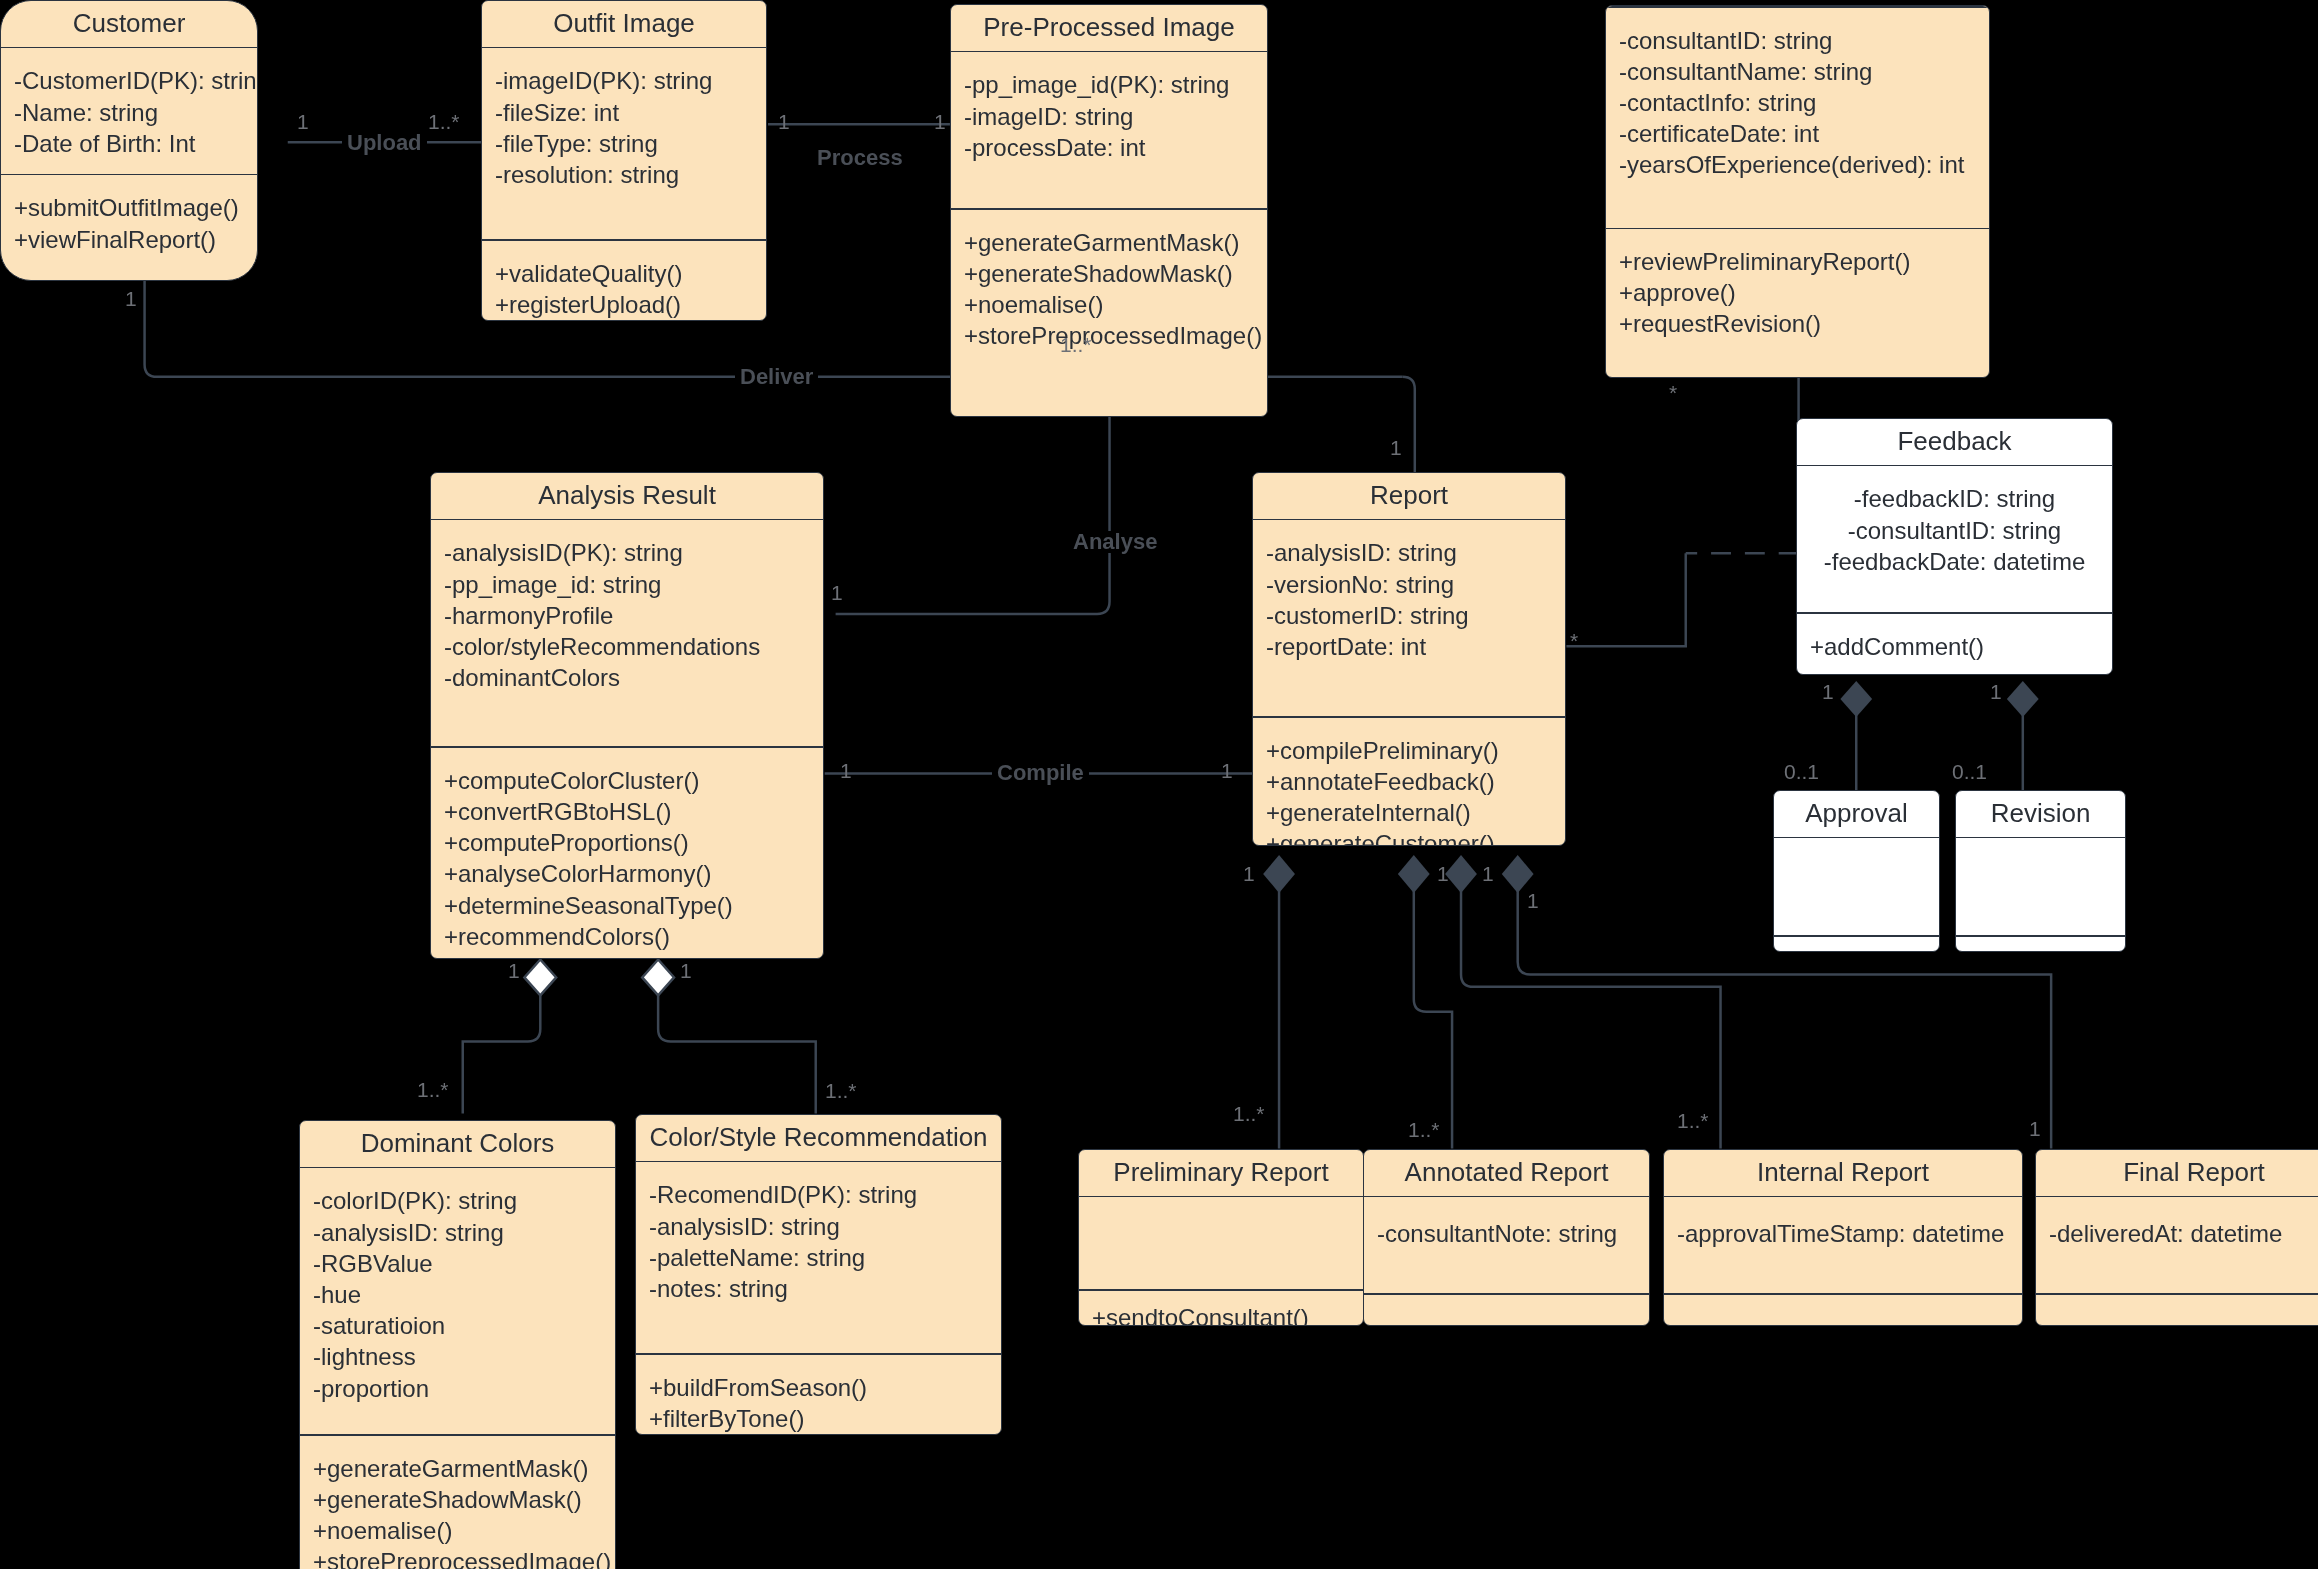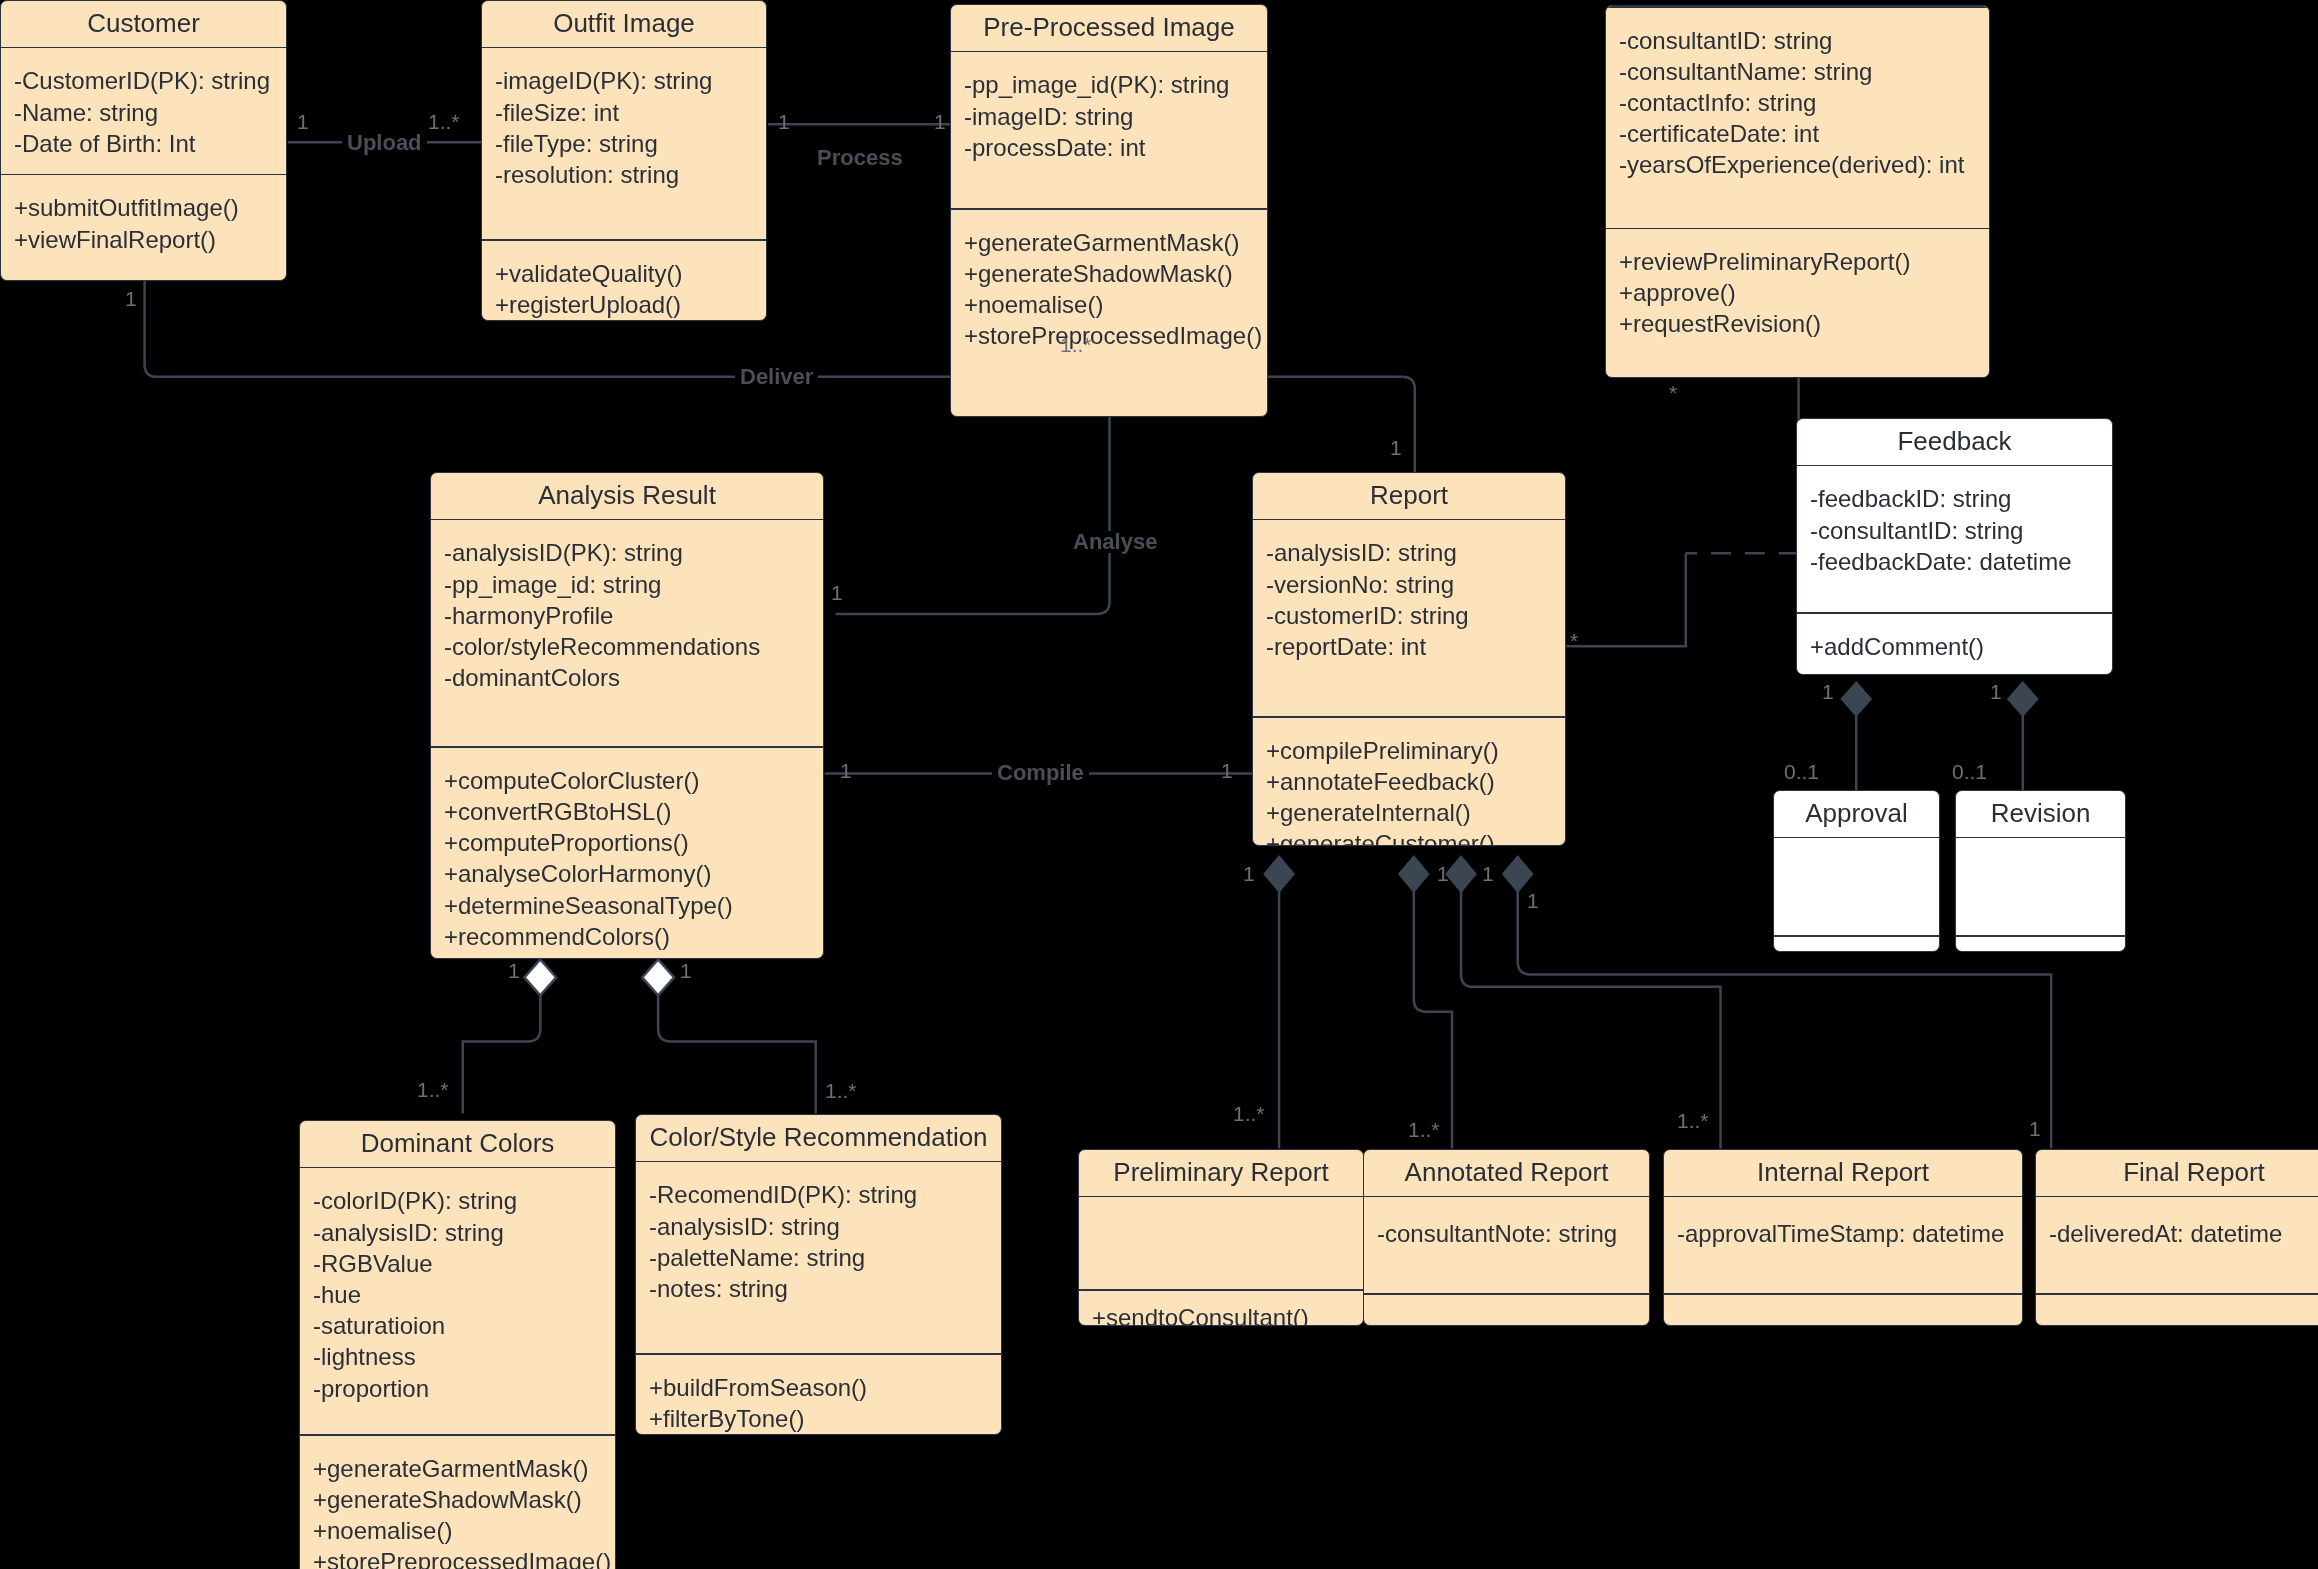--- a/index.html
+++ b/index.html
@@ -102,21 +102,21 @@
     <polygon points="3052,1720 3084,1758 3052,1796 3020,1758" fill="#3c4653"></polygon>
 
     <g stroke="#3c4653" stroke-width="5" fill="none">
       <path d="M 3733 1430 L 3733 1590"></path>
       <path d="M 4068 1430 L 4068 1590"></path>
     </g>
     <polygon points="3733,1370 3765,1406 3733,1442 3701,1406" fill="#3c4653"></polygon>
     <polygon points="4068,1370 4100,1406 4068,1442 4036,1406" fill="#3c4653"></polygon>
   </svg>
 
-  <div class="uml" style="left:0px;top:0px;width:287px;height:281px;">
+  <div class="uml" style="left:0px;top:0px;width:258px;height:281px;border-radius:31px;">
     <div class="title">Customer</div>
     <div class="sep"></div>
     <div class="sect">
       <div class="ln">-CustomerID(PK): string</div>
       <div class="ln">-Name: string</div>
       <div class="ln">-Date of Birth: Int</div>
     </div>
     <div class="sep"></div>
     <div class="sect">
       <div class="ln">+submitOutfitImage()</div>
@@ -210,21 +210,21 @@
       <div class="ln">+compilePreliminary()</div>
       <div class="ln">+annotateFeedback()</div>
       <div class="ln">+generateInternal()</div>
       <div class="ln">+generateCustomer()</div>
     </div>
   </div>
 
   <div class="uml gray" style="left:1796px;top:418px;width:317px;height:257px;">
     <div class="title">Feedback</div>
     <div class="sep"></div>
-    <div class="sect" style="height:114px;">
+    <div class="sect" style="height:114px;text-align:center;">
       <div class="ln">-feedbackID: string</div>
       <div class="ln">-consultantID: string</div>
       <div class="ln">-feedbackDate: datetime</div>
     </div>
     <div class="sep"></div>
     <div class="sect">
       <div class="ln">+addComment()</div>
     </div>
   </div>
 

